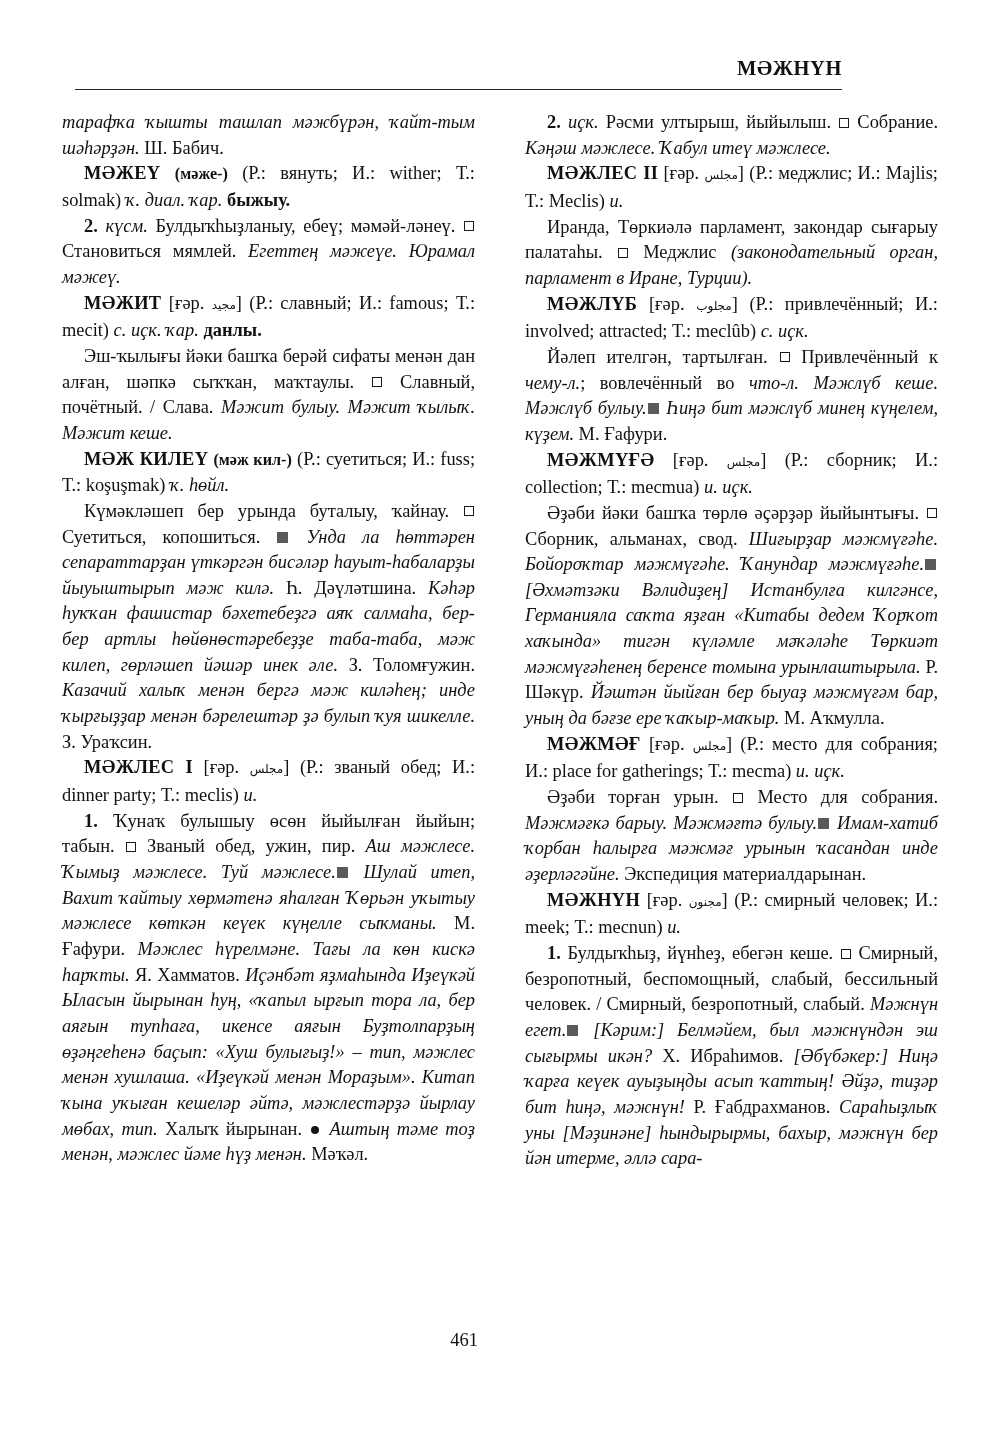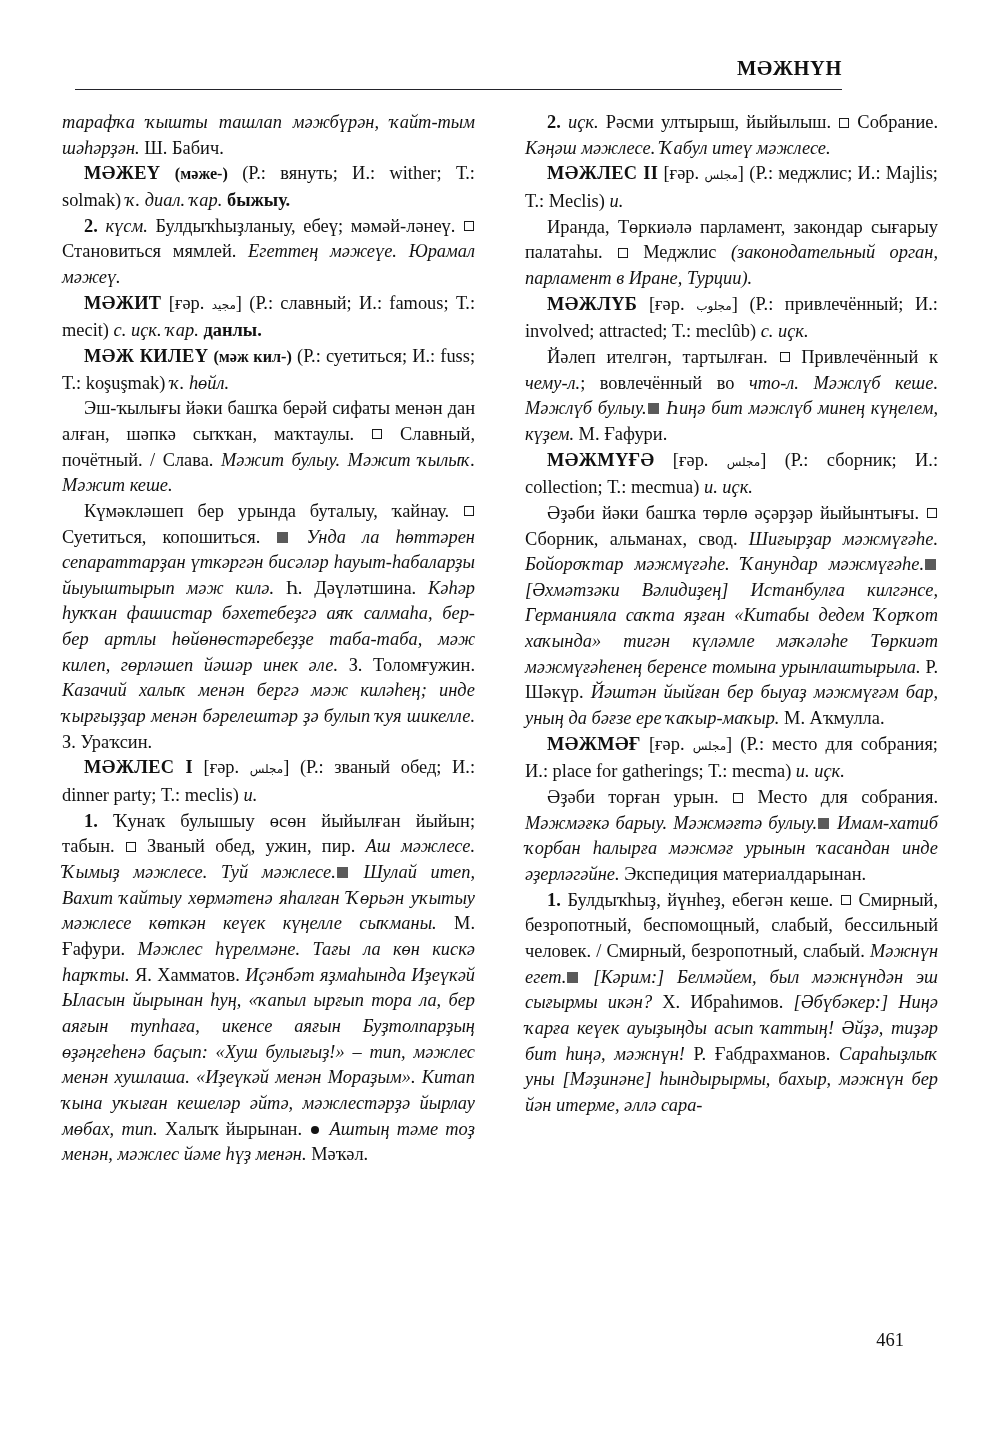--- a/index.html
+++ b/index.html
@@ -123,21 +123,21 @@
     vertical-align: 1px;
     margin: 0 3px 0 2px;
   }
 
   
   .folio {
     position: absolute;
     left: 0;
     right: 0;
     top: 1329px;
-    text-align: right;
+    text-align: center;
     font-size: 18.5px;
     line-height: 22px;
     padding-left: 24px;
   }
 </style>
 </head>
 <body>
 
 <div class="page">
 
@@ -145,35 +145,36 @@
     <div class="runhead-title">МӘЖНҮН</div>
     <div class="runhead-rule"></div>
   </div>
 
   <div class="cols">
     <div class="col col-left" id="col-left">
         <p class="par"><span class="it">тарафҡа ҡышты ташлап мәжбүрән, ҡайт-тым шәһәрҙән.</span><span class="rm"> Ш. Бабич.</span></p>
         <p class="par indent"><span class="hw">МӘЖЕҮ</span><span class="rm"> </span><span class="hw-sub">(мәже-)</span><span class="rm"> (Р.: вянуть; И.: wither; Т.: solmak) </span><span class="it">ҡ. диал. ҡар.</span><span class="rm"> </span><span class="bd">быжыу.</span></p>
         <p class="par indent"><span class="rom">2.</span><span class="rm"> </span><span class="it">күсм.</span><span class="rm"> Булдыҡһыҙланыу, ебеү; мәмәй-ләнеү. </span><span class="box-marker"></span><span class="rm"> Становиться мямлей. </span><span class="it">Егеттең мәжеүе. Юрамал мәжеү.</span></p>
         <p class="par indent"><span class="hw">МӘЖИТ</span><span class="rm"> [ғәр. </span><span class="ar">مجيد</span><span class="rm">] (Р.: славный; И.: famous; Т.: mecit) </span><span class="it">с. иҫк. ҡар.</span><span class="rm"> </span><span class="bd">данлы.</span></p>
+        <p class="par indent"><span class="rm">Эш-ҡылығы йәки башҡа берәй сифаты менән дан алған, шәпкә сыҡҡан, маҡтаулы. </span><span class="box-marker"></span><span class="rm"> Славный, почётный. / Слава. </span><span class="it">Мәжит булыу. Мәжит ҡылыҡ. Мәжит кеше.</span></p>
         <p class="par indent"><span class="hw">МӘЖ КИЛЕҮ</span><span class="rm"> </span><span class="hw-sub">(мәж кил-)</span><span class="rm"> (Р.: суетиться; И.: fuss; Т.: koşuşmak) </span><span class="it">ҡ. һөйл.</span></p>
-        <p class="par indent"><span class="rm">Эш-ҡылығы йәки башҡа берәй сифаты менән дан алған, шәпкә сыҡҡан, маҡтаулы. </span><span class="box-marker"></span><span class="rm"> Славный, почётный. / Слава. </span><span class="it">Мәжит булыу. Мәжит ҡылыҡ. Мәжит кеше.</span></p>
         <p class="par indent"><span class="rm">Күмәкләшеп бер урында буталыу, ҡайнау. </span><span class="box-marker"></span><span class="rm"> Суетиться, копошиться. </span><span class="sq-marker"></span><span class="it"> Унда ла һөттәрен сепараттарҙан үткәргән бисәләр һауыт-һабаларҙы йыуыштырып мәж килә.</span><span class="rm"> Һ. Дәүләтшина. </span><span class="it">Кәһәр һуҡҡан фашистар бәхетебеҙгә аяҡ салмаһа, бер-бер артлы һөйөнөстәребеҙҙе таба-таба, мәж килеп, гөрләшеп йәшәр инек әле.</span><span class="rm"> З. Толомғужин. </span><span class="it">Казачий халыҡ менән бергә мәж киләһең; инде ҡырғыҙҙар менән бәрелештәр ҙә булып ҡуя шикелле.</span><span class="rm"> З. Ураҡсин.</span></p>
         <p class="par indent"><span class="hw">МӘЖЛЕС I</span><span class="rm"> [ғәр. </span><span class="ar">مجلس</span><span class="rm">] (Р.: званый обед; И.: dinner party; Т.: meclis) </span><span class="it">и.</span></p>
         <p class="par indent"><span class="rom">1.</span><span class="rm"> Ҡунаҡ булышыу өсөн йыйылған йыйын; табын. </span><span class="box-marker"></span><span class="rm"> Званый обед, ужин, пир. </span><span class="it">Аш мәжлесе. Ҡымыҙ мәжлесе. Туй мәжлесе.</span><span class="sq-marker"></span><span class="it"> Шулай итеп, Вахит ҡайтыу хөрмәтенә яһалған Ҡөрьән уҡытыу мәжлесе көткән кеүек күңелле сыҡманы.</span><span class="rm"> М. Ғафури. </span><span class="it">Мәжлес һүрелмәне. Тағы ла көн кискә һарҡты.</span><span class="rm"> Я. Хамматов. </span><span class="it">Иҫәнбәт яҙмаһында Иҙеүкәй Ыласын йырынан һуң, «ҡапыл ырғып тора ла, бер аяғын тупһаға, икенсе аяғын Буҙтолпарҙың өҙәңгеһенә баҫып: «Хуш булығыҙ!» – тип, мәжлес менән хушлаша. «Иҙеүкәй менән Мораҙым».</span><span class="rm"> </span><span class="it">Китап ҡына уҡыған кешеләр әйтә, мәжлестәрҙә йырлау мөбах, тип.</span><span class="rm"> Халыҡ йырынан. </span><span class="dot-marker"></span><span class="it"> Аштың тәме тоҙ менән, мәжлес йәме һүҙ менән.</span><span class="rm"> Мәҡәл.</span></p>
       </div>
     <div class="col col-right" id="col-right">
         <p class="par indent"><span class="rom">2.</span><span class="rm"> </span><span class="it">иҫк.</span><span class="rm"> Рәсми ултырыш, йыйылыш. </span><span class="box-marker"></span><span class="rm"> Собрание. </span><span class="it">Кәңәш мәжлесе. Ҡабул итеү мәжлесе.</span></p>
         <p class="par indent"><span class="hw">МӘЖЛЕС II</span><span class="rm"> [ғәр. </span><span class="ar">مجلس</span><span class="rm">] (Р.: меджлис; И.: Majlis; Т.: Meclis) </span><span class="it">и.</span></p>
         <p class="par indent"><span class="rm">Иранда, Төркиәлә парламент, закондар сығарыу палатаһы. </span><span class="box-marker"></span><span class="rm"> Меджлис </span><span class="it">(законодательный орган, парламент в Иране, Турции).</span></p>
         <p class="par indent"><span class="hw">МӘЖЛҮБ</span><span class="rm"> [ғәр. </span><span class="ar">مجلوب</span><span class="rm">] (Р.: привлечённый; И.: involved; attracted; Т.: meclûb) </span><span class="it">с. иҫк.</span></p>
         <p class="par indent"><span class="rm">Йәлеп ителгән, тартылған. </span><span class="box-marker"></span><span class="rm"> Привлечённый к </span><span class="it">чему-л.</span><span class="rm">; вовлечённый во </span><span class="it">что-л.</span><span class="rm"> </span><span class="it">Мәжлүб кеше. Мәжлүб булыу.</span><span class="sq-marker"></span><span class="it"> Һиңә бит мәжлүб минең күңелем, күҙем.</span><span class="rm"> М. Ғафури.</span></p>
         <p class="par indent"><span class="hw">МӘЖМҮҒӘ</span><span class="rm"> [ғәр. </span><span class="ar">مجلس</span><span class="rm">] (Р.: сборник; И.: collection; Т.: mecmua) </span><span class="it">и. иҫк.</span></p>
         <p class="par indent"><span class="rm">Әҙәби йәки башҡа төрлө әҫәрҙәр йыйынтығы. </span><span class="box-marker"></span><span class="rm"> Сборник, альманах, свод. </span><span class="it">Шиғырҙар мәжмүғәһе. Бойороҡтар мәжмүғәһе. Ҡанундар мәжмүғәһе.</span><span class="sq-marker"></span><span class="it"> [Әхмәтзәки Вәлидиҙең] Истанбулға килгәнсе, Германияла саҡта яҙған «Китабы дедем Ҡорҡот хаҡында» тигән күләмле мәҡәләһе Төркиәт мәжмүғәһенең беренсе томына урынлаштырыла.</span><span class="rm"> Р. Шәкүр. </span><span class="it">Йәштән йыйған бер быуаҙ мәжмүғәм бар, уның да бәғзе ере ҡаҡыр-маҡыр.</span><span class="rm"> М. Аҡмулла.</span></p>
         <p class="par indent"><span class="hw">МӘЖМӘҒ</span><span class="rm"> [ғәр. </span><span class="ar">مجلس</span><span class="rm">] (Р.: место для собрания; И.: place for gatherings; Т.: mecma) </span><span class="it">и. иҫк.</span></p>
         <p class="par indent"><span class="rm">Әҙәби торған урын. </span><span class="box-marker"></span><span class="rm"> Место для собрания. </span><span class="it">Мәжмәғкә барыу. Мәжмәғтә булыу.</span><span class="sq-marker"></span><span class="it"> Имам-хатиб ҡорбан һалырға мәжмәғ урынын ҡасандан инде әҙерләгәйне.</span><span class="rm"> Экспедиция материалдарынан.</span></p>
+        <p class="par indent"><span class="hw">МӘЖНҮН</span><span class="rm"> [ғәр. </span><span class="ar">مجنون</span><span class="rm">] (Р.: смирный человек; И.: meek; Т.: mecnun) </span><span class="it">и.</span></p>
         <p class="par indent"><span class="rom">1.</span><span class="rm"> Булдыҡһыҙ, йүнһеҙ, ебегән кеше. </span><span class="box-marker"></span><span class="rm"> Смирный, безропотный, беспомощный, слабый, бессильный человек. / Смирный, безропотный, слабый. </span><span class="it">Мәжнүн егет.</span><span class="sq-marker"></span><span class="it"> [Кәрим:] Белмәйем, был мәжнүндән эш сығырмы икән?</span><span class="rm">  Х. Ибраһимов. </span><span class="it">[Әбүбәкер:] Ниңә ҡарға кеүек ауыҙыңды асып ҡаттың! Әйҙә, тиҙәр бит һиңә, мәжнүн!</span><span class="rm"> Р. Ғабдрахманов. </span><span class="it">Сараһыҙлыҡ уны [Мәҙинәне] һындырырмы, бахыр, мәжнүн бер йән итерме, әллә сара-</span></p>
       </div>
   </div>
 
   <div class="folio">461</div>
 
 </div>
 
 </body></html>

